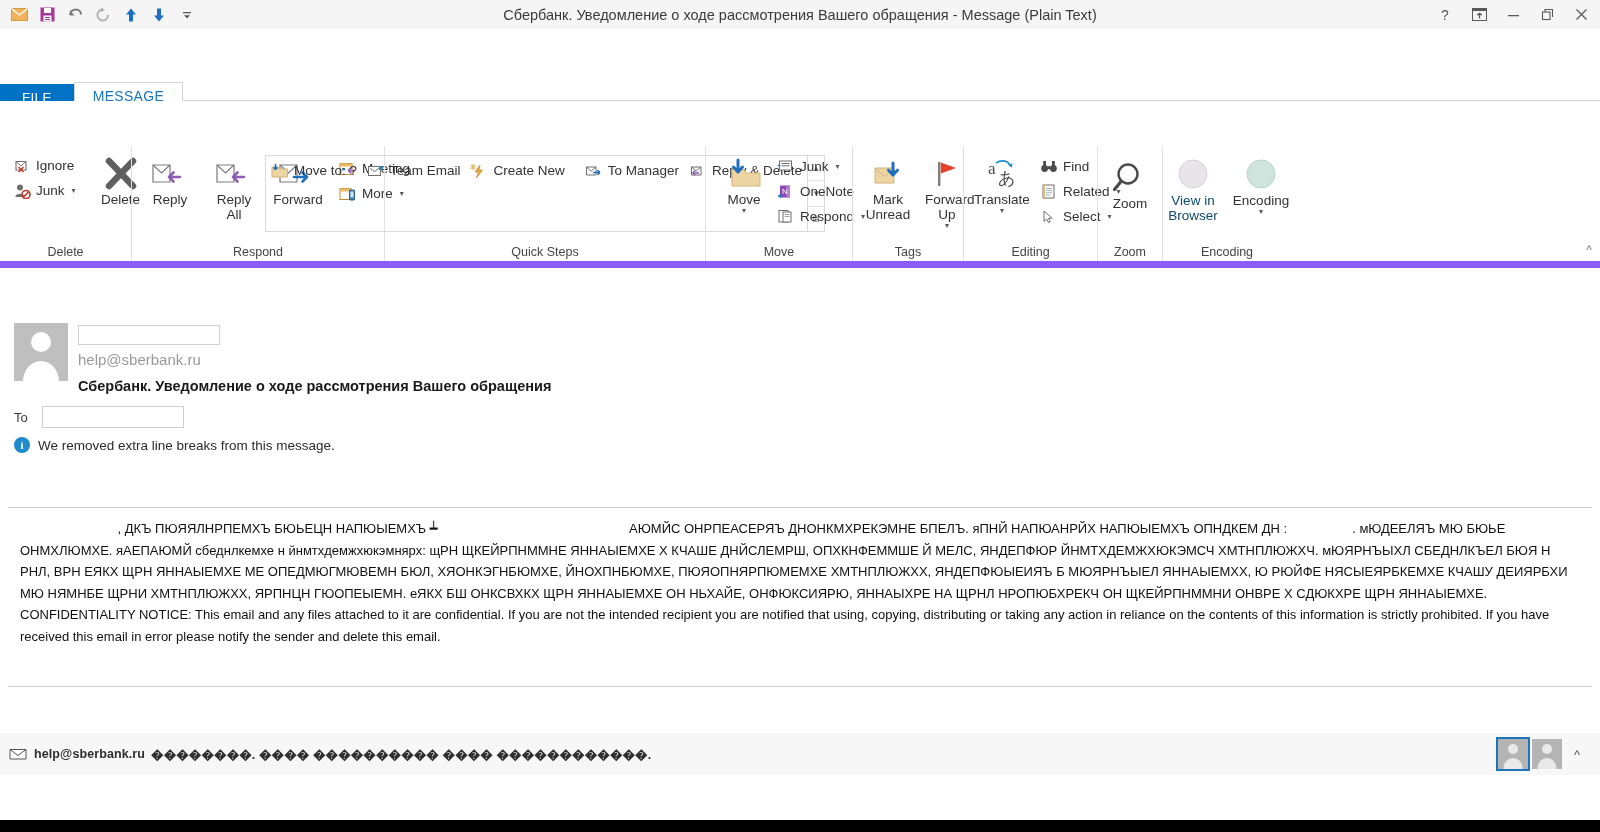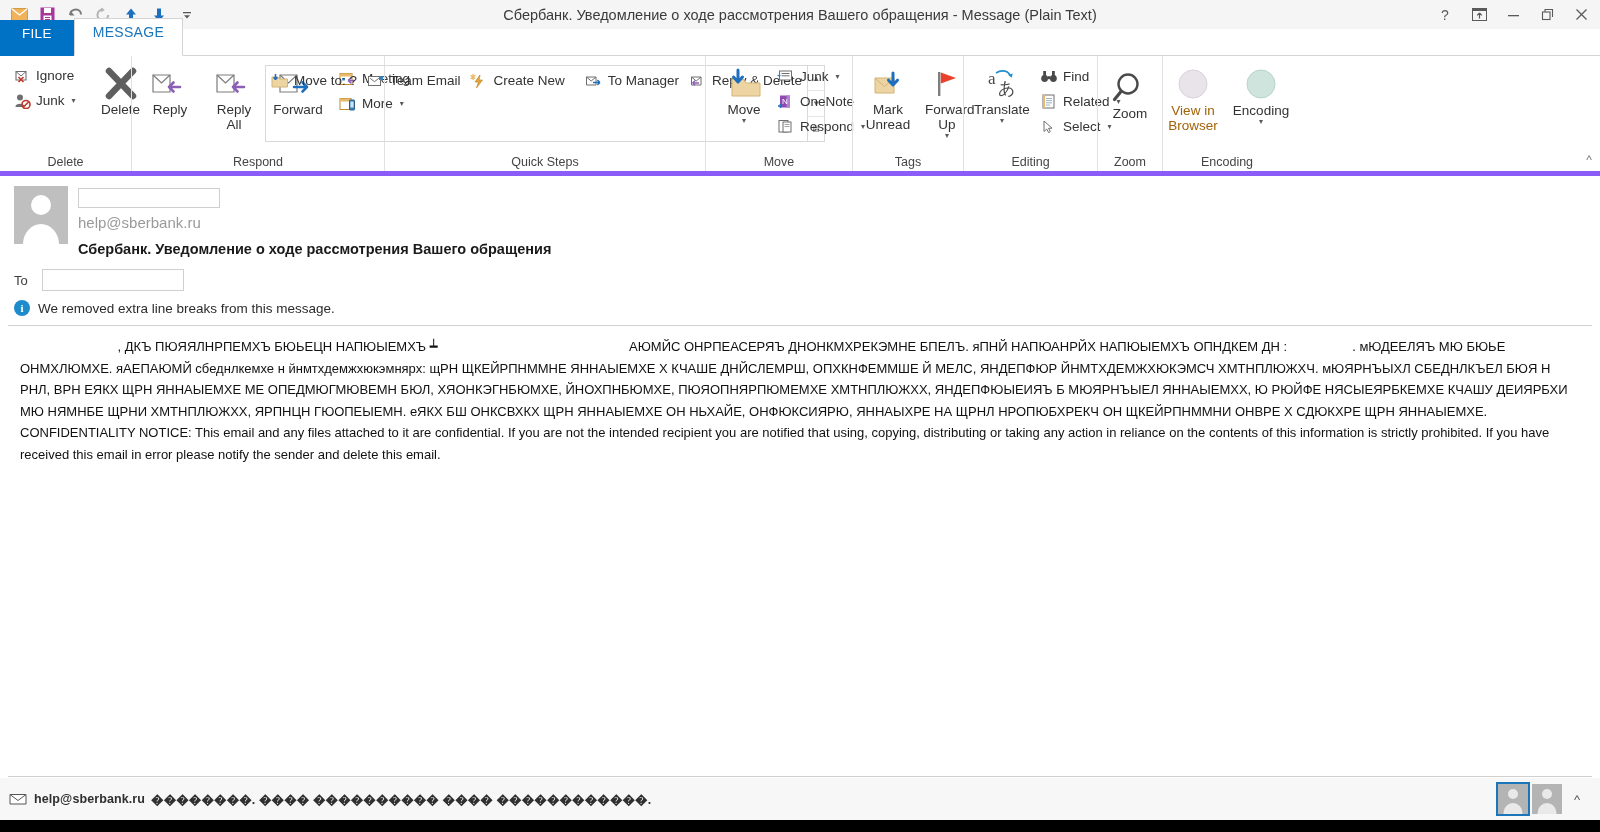--- a/index.html
+++ b/index.html
@@ -3,21 +3,21 @@
 <meta charset="utf-8">
 <style>
   html, body {
     margin: 0; padding: 0;
     width: 1600px; height: 832px;
     overflow: hidden;
     background: #ffffff;
     font-family: "Liberation Sans", sans-serif;
     -webkit-font-smoothing: antialiased;
   }
-  .window { width: 1600px; height: 832px; position: relative; background:#fff; display:flex; flex-direction:column; }
+  .window { width: 1600px; height: 832px; position: relative; background:#fff; display:flex; flex-direction:column;gap:45px; }
 
   
   .titlebar {
     height: 29px; background: #f5f5f5; position: relative;
     display: flex; align-items: center; flex: 0 0 auto;
   }
   .qat { display:flex; align-items:center; gap:2px; padding-left: 6px; }
   .qat-btn {
     width: 26px; height: 24px; display:flex; align-items:center; justify-content:center;
     cursor: default;
@@ -29,33 +29,33 @@
   }
   .wincontrols { margin-left:auto; display:flex; align-items:center; height:29px; padding-right:2px; }
   .wc { width: 34px; height: 29px; display:flex; align-items:center; justify-content:center; color:#5a5a5a; font-size:14px; }
 
   
   .tabstrip { height: 27px; background:#ffffff; display:flex; align-items:flex-end; flex:0 0 auto; position:relative; }
   .tabstrip::after {
     content:''; position:absolute; left:0; right:0; bottom:0; height:1px; background:#d4d4d4;
   }
   .tab {
-    height: 36px; line-height:27px; padding: 0 18px; font-size: 14px; letter-spacing:.3px;
+    height: 17px; line-height:27px; padding: 0 18px; font-size: 14px; letter-spacing:.3px;
     position:relative; z-index:2;
   }
   .tab.file { background:#0072c6; color:#ffffff; font-size:13.5px; padding:0 22px; }
   .tab.active {
     background:#ffffff; color:#1a75bb;
     border-left:1px solid #d4d4d4; border-right:1px solid #d4d4d4; border-top:1px solid #d4d4d4;
     border-bottom:1px solid #ffffff;
   }
 
   
   .ribbon {
-    height: 115px; background:#ffffff; border-bottom:5px solid #8b5cf6;
+    height: 115px; background:#ffffff; border-bottom:7px solid #8b5cf6;
     display:flex; align-items:stretch; flex:0 0 auto; position:relative;
   }
   .rgroup { display:flex; flex-direction:column; position:relative; padding: 3px 0 0 0; }
   .rgroup + .rgroup { border-left:1px solid #e1e1e1; }
   .rgroup-body { flex:1; display:flex; align-items:flex-start; padding: 4px 6px 0 6px; }
   .rgroup-label {
     height: 18px; line-height:18px; text-align:center; font-size:12.5px; color:#444;
     position:relative;
   }
 
@@ -529,21 +529,21 @@
               </svg>
           </span>
           <span>Zoom</span>
         </div>
       </div>
       <div class="rgroup-label">Zoom</div>
     </div>
 
     <div class="rgroup" style="width:128px;">
       <div class="rgroup-body" style="padding-top:5px; justify-content:center;">
-        <div class="btn-lg" style="min-width:56px; color:#a16207;">
+        <div class="btn-lg" style="min-width:56px; color:#0c4a6e;">
           <span class="ico">
             <svg width="34" height="34" viewBox="0 0 34 34">
                 <circle cx="17" cy="16" r="14" fill="#e9e3ea" stroke="#d8d2da"></circle>
               </svg>
           </span>
           <span style="max-width:56px;">View in Browser</span>
         </div>
         <div class="btn-lg" style="min-width:56px;">
           <span class="ico">
             <svg width="34" height="34" viewBox="0 0 34 34">

